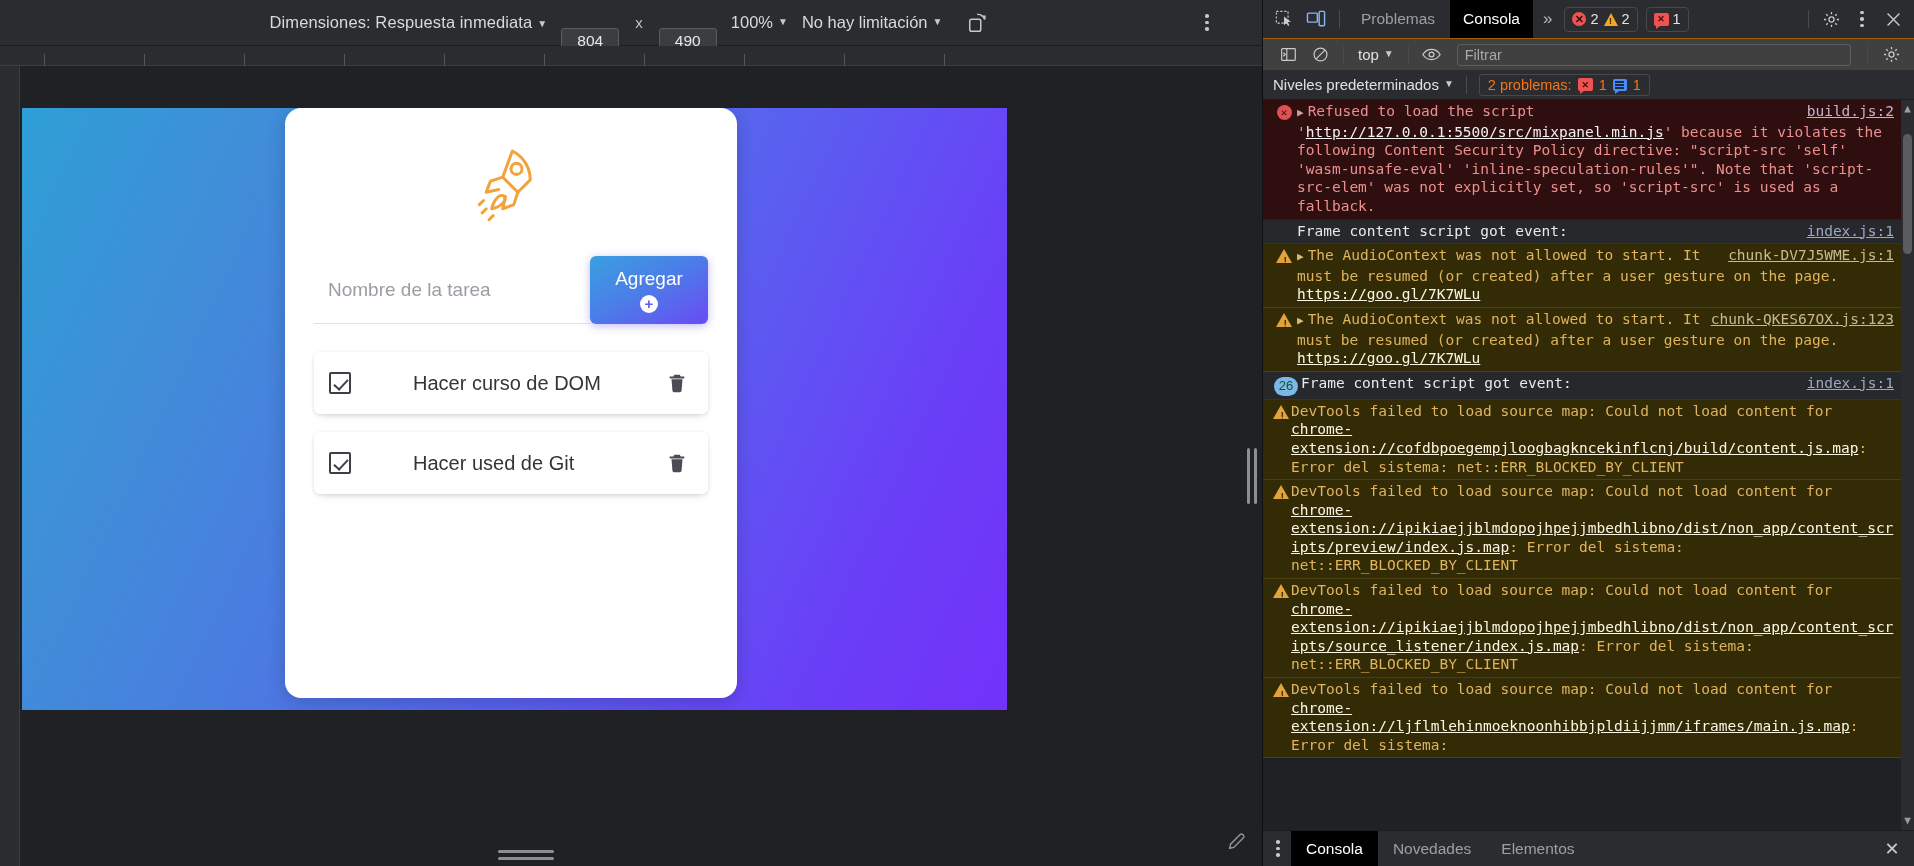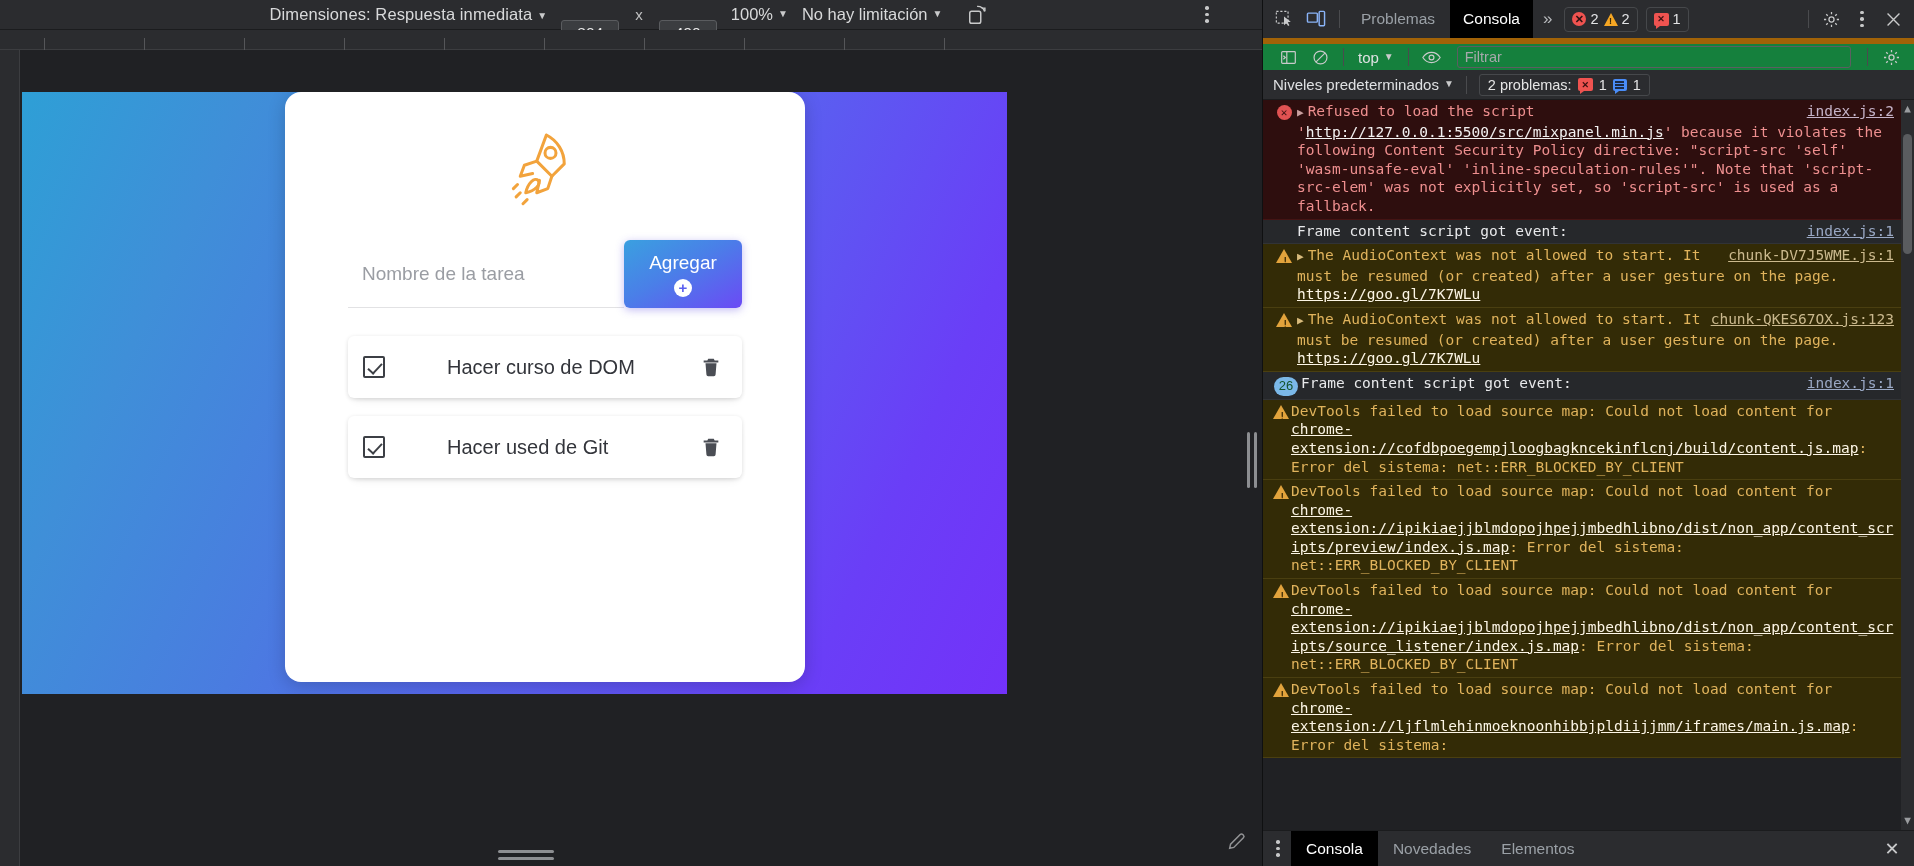--- a/index.html
+++ b/index.html
@@ -23,21 +23,21 @@
     position: relative;
     width: 1262px;
     height: 866px;
     background: #202124;
     display: flex;
     flex-direction: column;
     flex: none;
   }
 
   .device-toolbar {
-    height: 30px;
+    height: 46px;
     flex: none;
     background: #2b2c2f;
     display: flex;
     align-items: center;
     justify-content: center;
     gap: 0px;
     color: #d5d6d7;
     font-size: 16px;
     position: relative;
     border-bottom: 1px solid #1b1c1e;
@@ -139,21 +139,21 @@
     height: 602px;
     background: linear-gradient(115deg, #2e9fd6 0%, #3f8fd8 18%, #4a7ce0 38%, #5a5ff0 62%, #6a3ef7 84%, #7332f9 100%);
     overflow: hidden;
   }
 
   
   .app-card {
     position: absolute;
     left: 263px;
     top: 0px;
-    width: 520px;
+    width: 452px;
     height: 590px;
     background: #ffffff;
     border-radius: 16px;
     box-shadow: 0 4px 18px rgba(0,0,0,.18);
     display: flex;
     flex-direction: column;
     align-items: center;
     padding-top: 18px;
   }
   .rocket {
@@ -406,26 +406,26 @@
   .tabbar-right {
     margin-left: auto;
     display: flex; align-items: center;
     padding-right: 6px;
     gap: 1px;
   }
 
   .console-toolbar {
     height: 32px;
     flex: none;
-    background: #15803d;
+    background: #404040;
     display: flex;
     align-items: center;
     padding: 0 8px 0 10px;
     gap: 2px;
-    border-top: 6px solid #a16207;
+    border-top: 1px solid #a16207;
   }
   .ctx-sel {
     color: #dfe1e3;
     font-size: 15px;
     display: flex; align-items: center;
     padding: 0 6px;
     cursor: pointer;
     white-space: nowrap;
   }
   .filter-input {
@@ -462,21 +462,21 @@
     white-space: nowrap;
   }
   .problems-chip {
     display: flex; align-items: center; gap: 6px;
     border: 1px solid #46484b;
     border-radius: 3px;
     padding: 1px 8px;
     height: 22px;
     cursor: pointer;
   }
-  .problems-chip .txt { color: #e5e5e5; font-size: 14.5px; white-space: nowrap; }
+  .problems-chip .txt { color: #f97316; font-size: 14.5px; white-space: nowrap; }
   .info-badge {
     width: 14px; height: 12px;
     background: #4a8df8;
     border-radius: 2px;
     position: relative;
   }
   .info-badge::before {
     content: "";
     position: absolute; left: 2.5px; top: 2.5px;
     width: 9px; height: 1.5px; background: #1b2b46;
@@ -885,21 +885,21 @@
       </div>
     </div>
 
     <div class="console-scroll">
 
       <div class="msg error">
         <div class="gutter">
             <span class="err-icon">✕</span>
           </div>
         <div class="body">
-          <span class="src">index.js:2</span>
+          <span class="src">build.js:2</span>
           <span class="arrow-tog">▶</span><span>Refused to load the script '</span><span class="lnk">http://127.0.0.1:5500/src/mixpanel.min.js</span><span>' because it violates the following Content Security Policy directive: "script-src 'self' 'wasm-unsafe-eval' 'inline-speculation-rules'". Note that 'script-src-elem' was not explicitly set, so 'script-src' is used as a fallback.</span>
         </div>
       </div>
 
       <div class="msg info">
         <div class="gutter"></div>
         <div class="body">
           <span class="src">index.js:1</span>
           <span>Frame content script got event:</span>
         </div>

